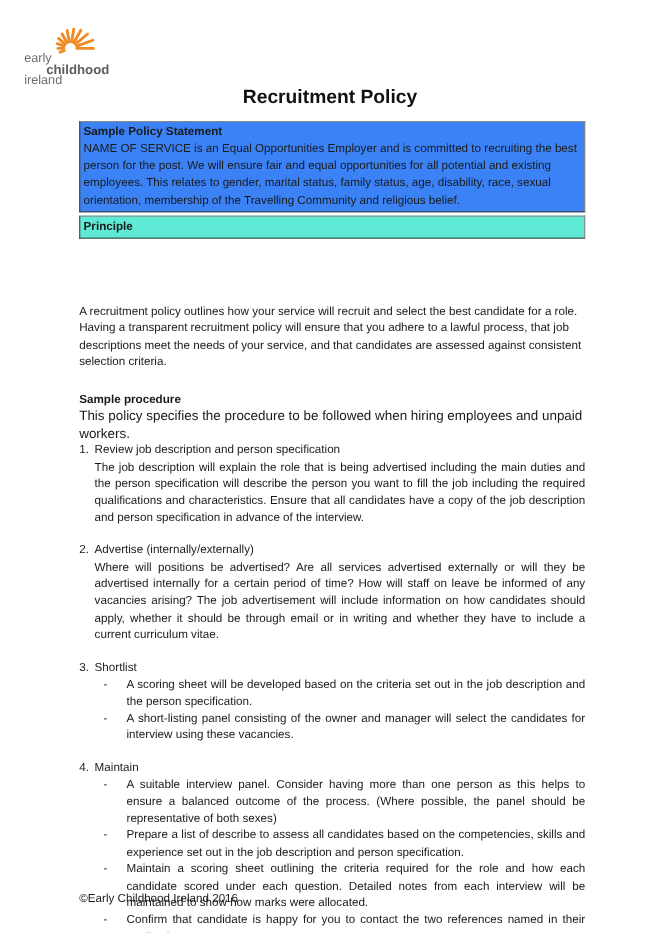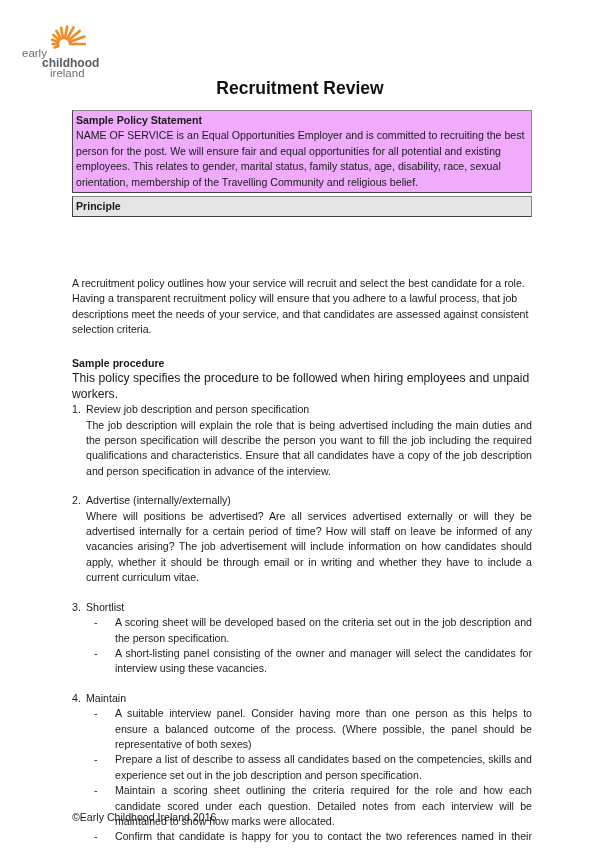--- a/index.html
+++ b/index.html
@@ -5,36 +5,36 @@
     html, body { margin: 0; padding: 0; background: #ffffff; }
     body {
       width: 600px; height: 848px; position: relative; overflow: hidden;
       font-family: "Liberation Sans", sans-serif; color: #1a1a1a;
     }
     .logo { position: absolute; left: 22px; top: 22px; width: 80px; height: 58px; }
     .logo svg { position: absolute; left: 28px; top: 0; }
     .logo-text { position: absolute; left: 0; top: 26px; line-height: 10px; font-size: 11.5px; color: #6d6e70; }
     .logo-text .w1 { display: block; }
     .logo-text .w2 { display: block; font-weight: bold; color: #5b5c5e; font-size: 12px; padding-left: 20px; }
-    .logo-text .w3 { display: block; margin-left: 28px; }
+    .logo-text .w3 { display: block; }
 
     .title {
       position: absolute; left: 0; right: 0; top: 78px; text-align: center;
       font-size: 17.5px; font-weight: bold; color: #111;
     }
     .doc { position: absolute; left: 72px; width: 460px; font-size: 10.6px; line-height: 15.4px; }
 
     .box-statement {
       position: absolute; left: 72px; top: 110px; width: 452px;
       background: #fbcb9e; border: 1px solid #444; border-top-color: #888; border-right-color: #888;
       padding: 2px 3px 2px 3px; font-size: 10.6px; line-height: 15.4px; text-align: left;
     }
     .box-principle {
       position: absolute; left: 72px; top: 196px; width: 452px;
-      background: #e5e5e5; border: 1px solid #444; border-top-color: #888; border-right-color: #888;
+      background: #5eead4; border: 1px solid #444; border-top-color: #888; border-right-color: #888;
       padding: 2px 3px 2px 3px; font-size: 10.6px; line-height: 15.4px;
     }
     .box-title { font-weight: bold; }
     .heading { font-weight: bold; }
     .lead { font-size: 12.2px; line-height: 15.4px; }
     .sec-rationale { top: 276px; }
     .sec-procedure { top: 356px; }
     .item { margin: 0; }
     .item-head { display: flex; }
     .item-num { width: 14px; flex: none; }
@@ -66,23 +66,23 @@
       </g>
     <circle cx="14" cy="22" r="4" fill="#ffffff"></circle>
   </svg>
   <div class="logo-text">
     <span class="w1">early</span>
     <span class="w2">childhood</span>
     <span class="w3">ireland</span>
   </div>
 </div>
 
-<div class="title">Recruitment Review</div>
+<div class="title">Recruitment Policy</div>
 
-<div class="box-statement" style="background: #f0abfc;">
+<div class="box-statement" style="background: #3b82f6;">
   <div class="box-title">Sample Policy Statement</div>
   <div>NAME OF SERVICE is an Equal Opportunities Employer and is committed to recruiting the best person for the post.  We will ensure fair and equal opportunities for all potential and existing employees.  This relates to gender, marital status, family status, age, disability, race, sexual orientation, membership of the Travelling Community and religious belief.</div>
 </div>
 
 <div class="box-principle">
   <div class="box-title">Principle</div>
 </div>
 
 <div class="doc sec-rationale">
   <div>A recruitment policy outlines how your service will recruit and select the best candidate for a role. Having a transparent recruitment policy will ensure that you adhere to a lawful process, that job descriptions meet the needs of your service, and that candidates are assessed against consistent selection criteria.</div>

